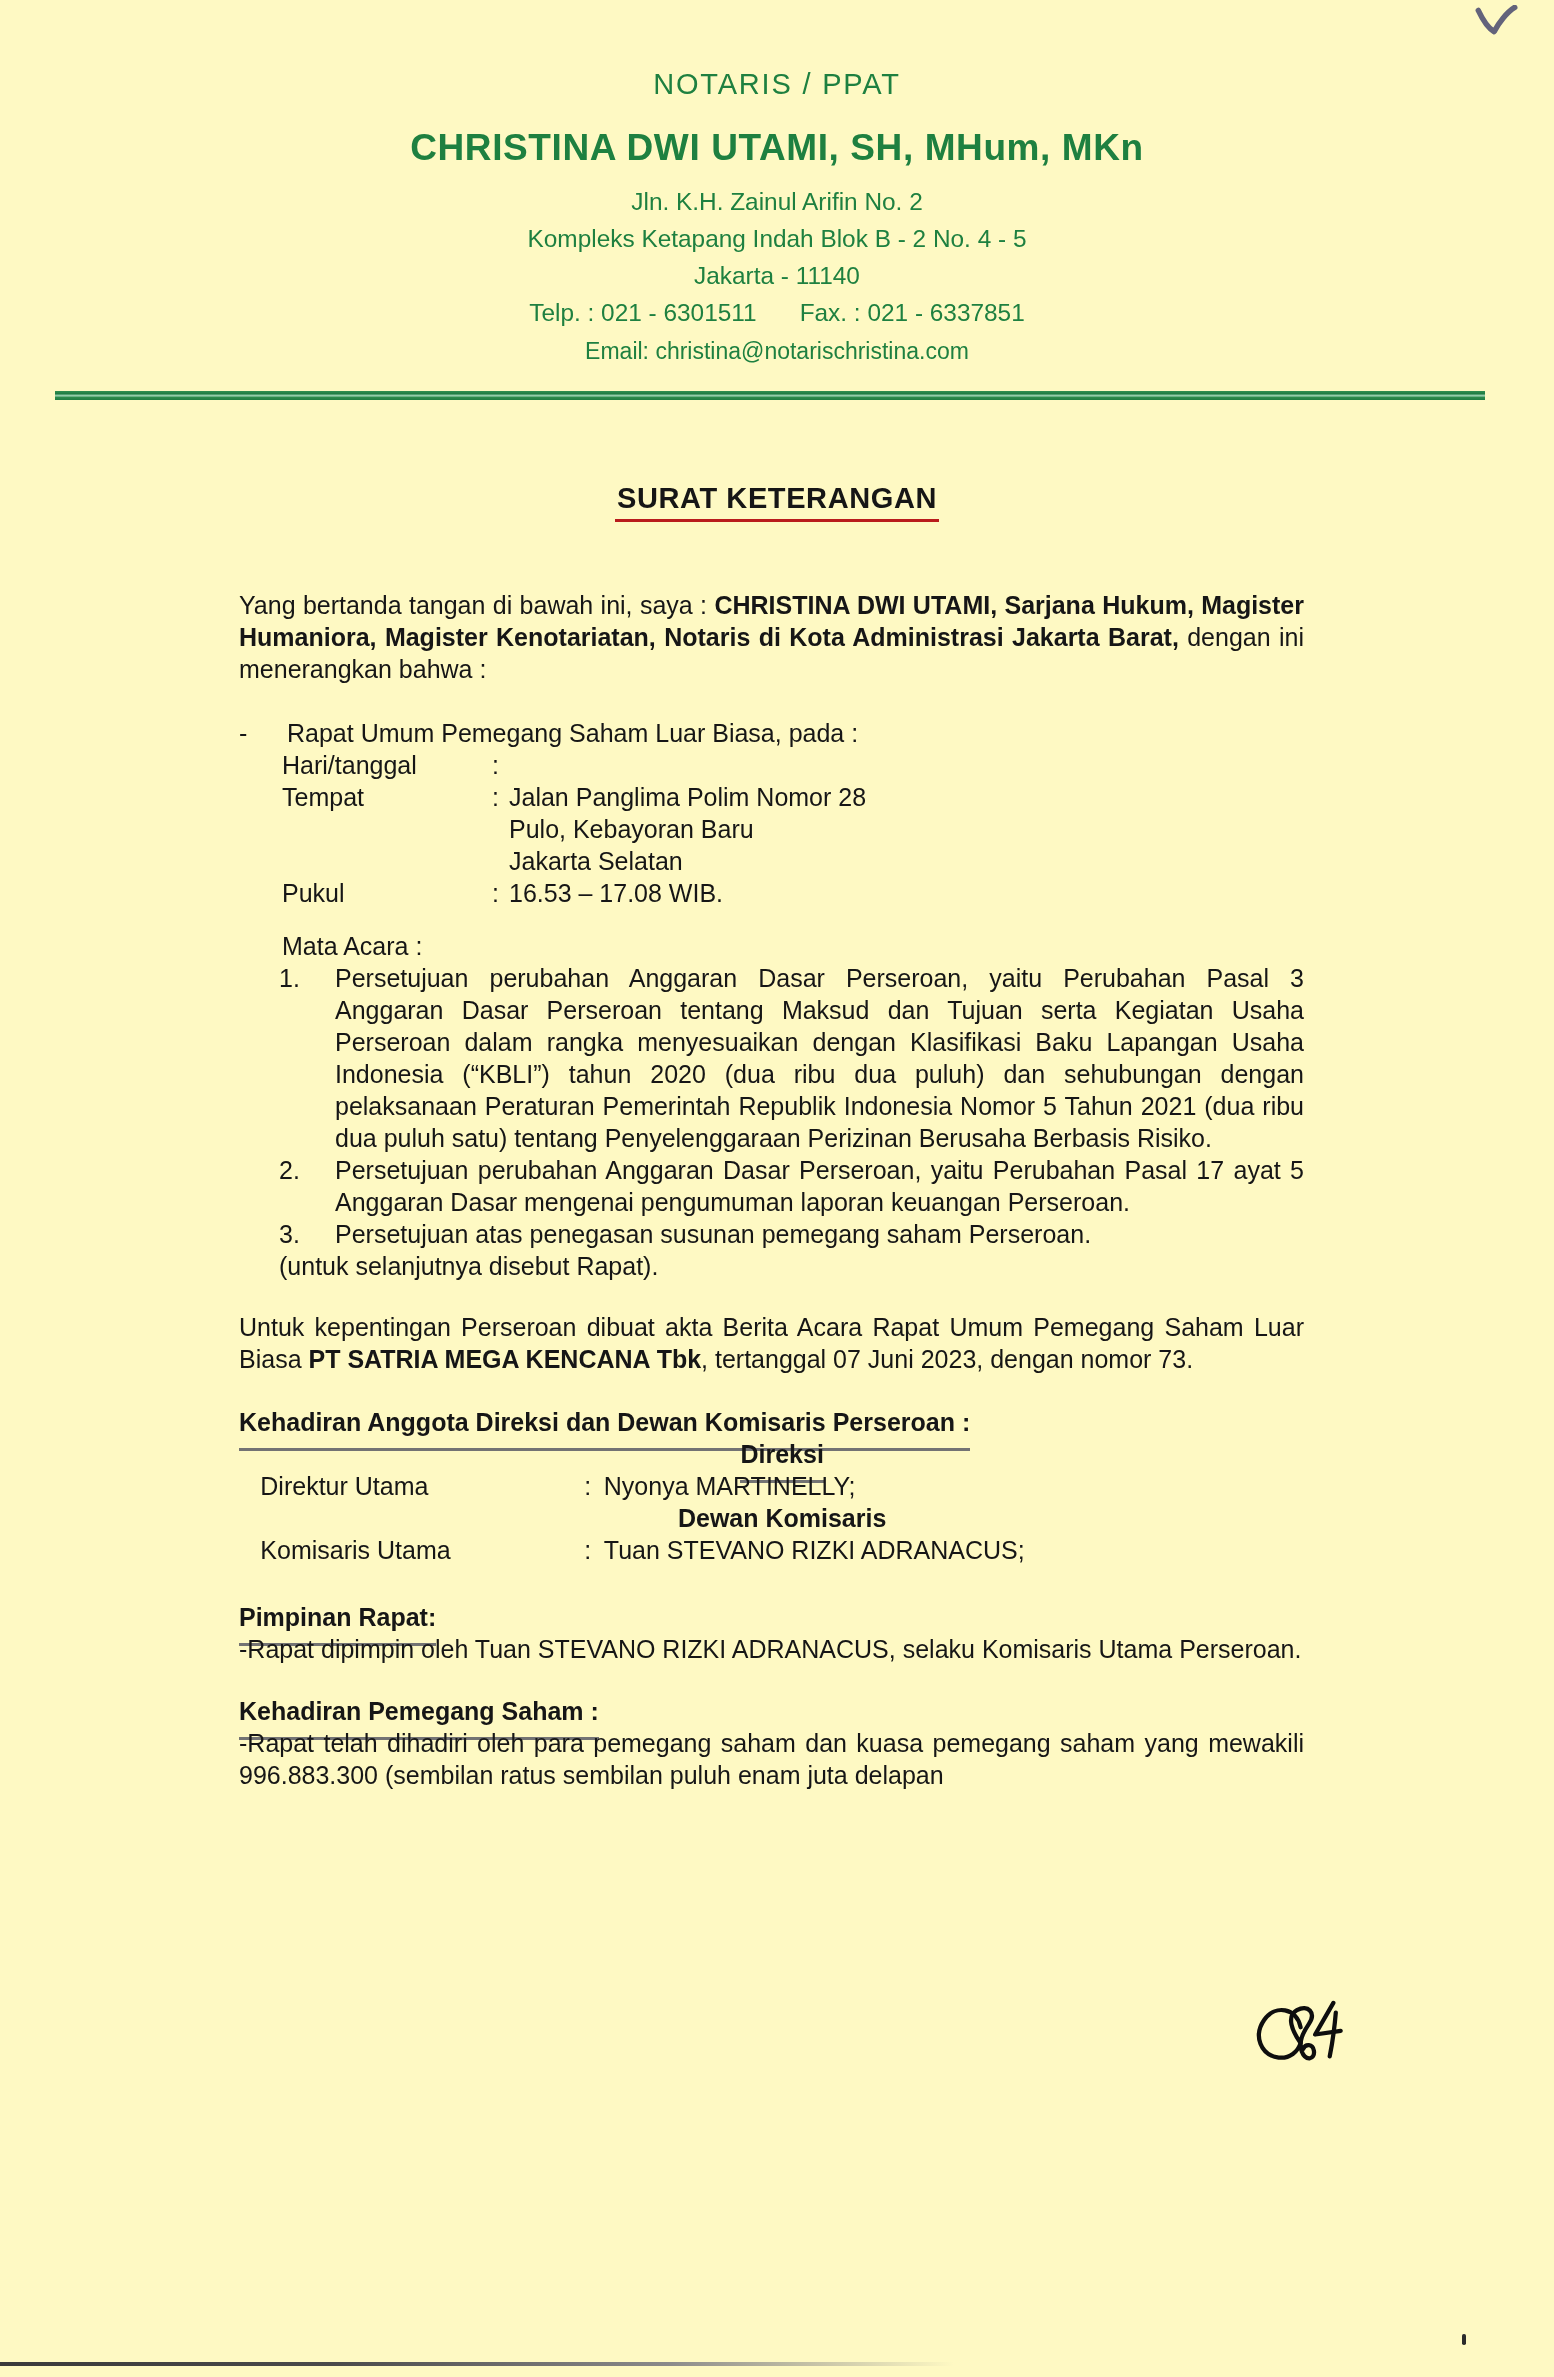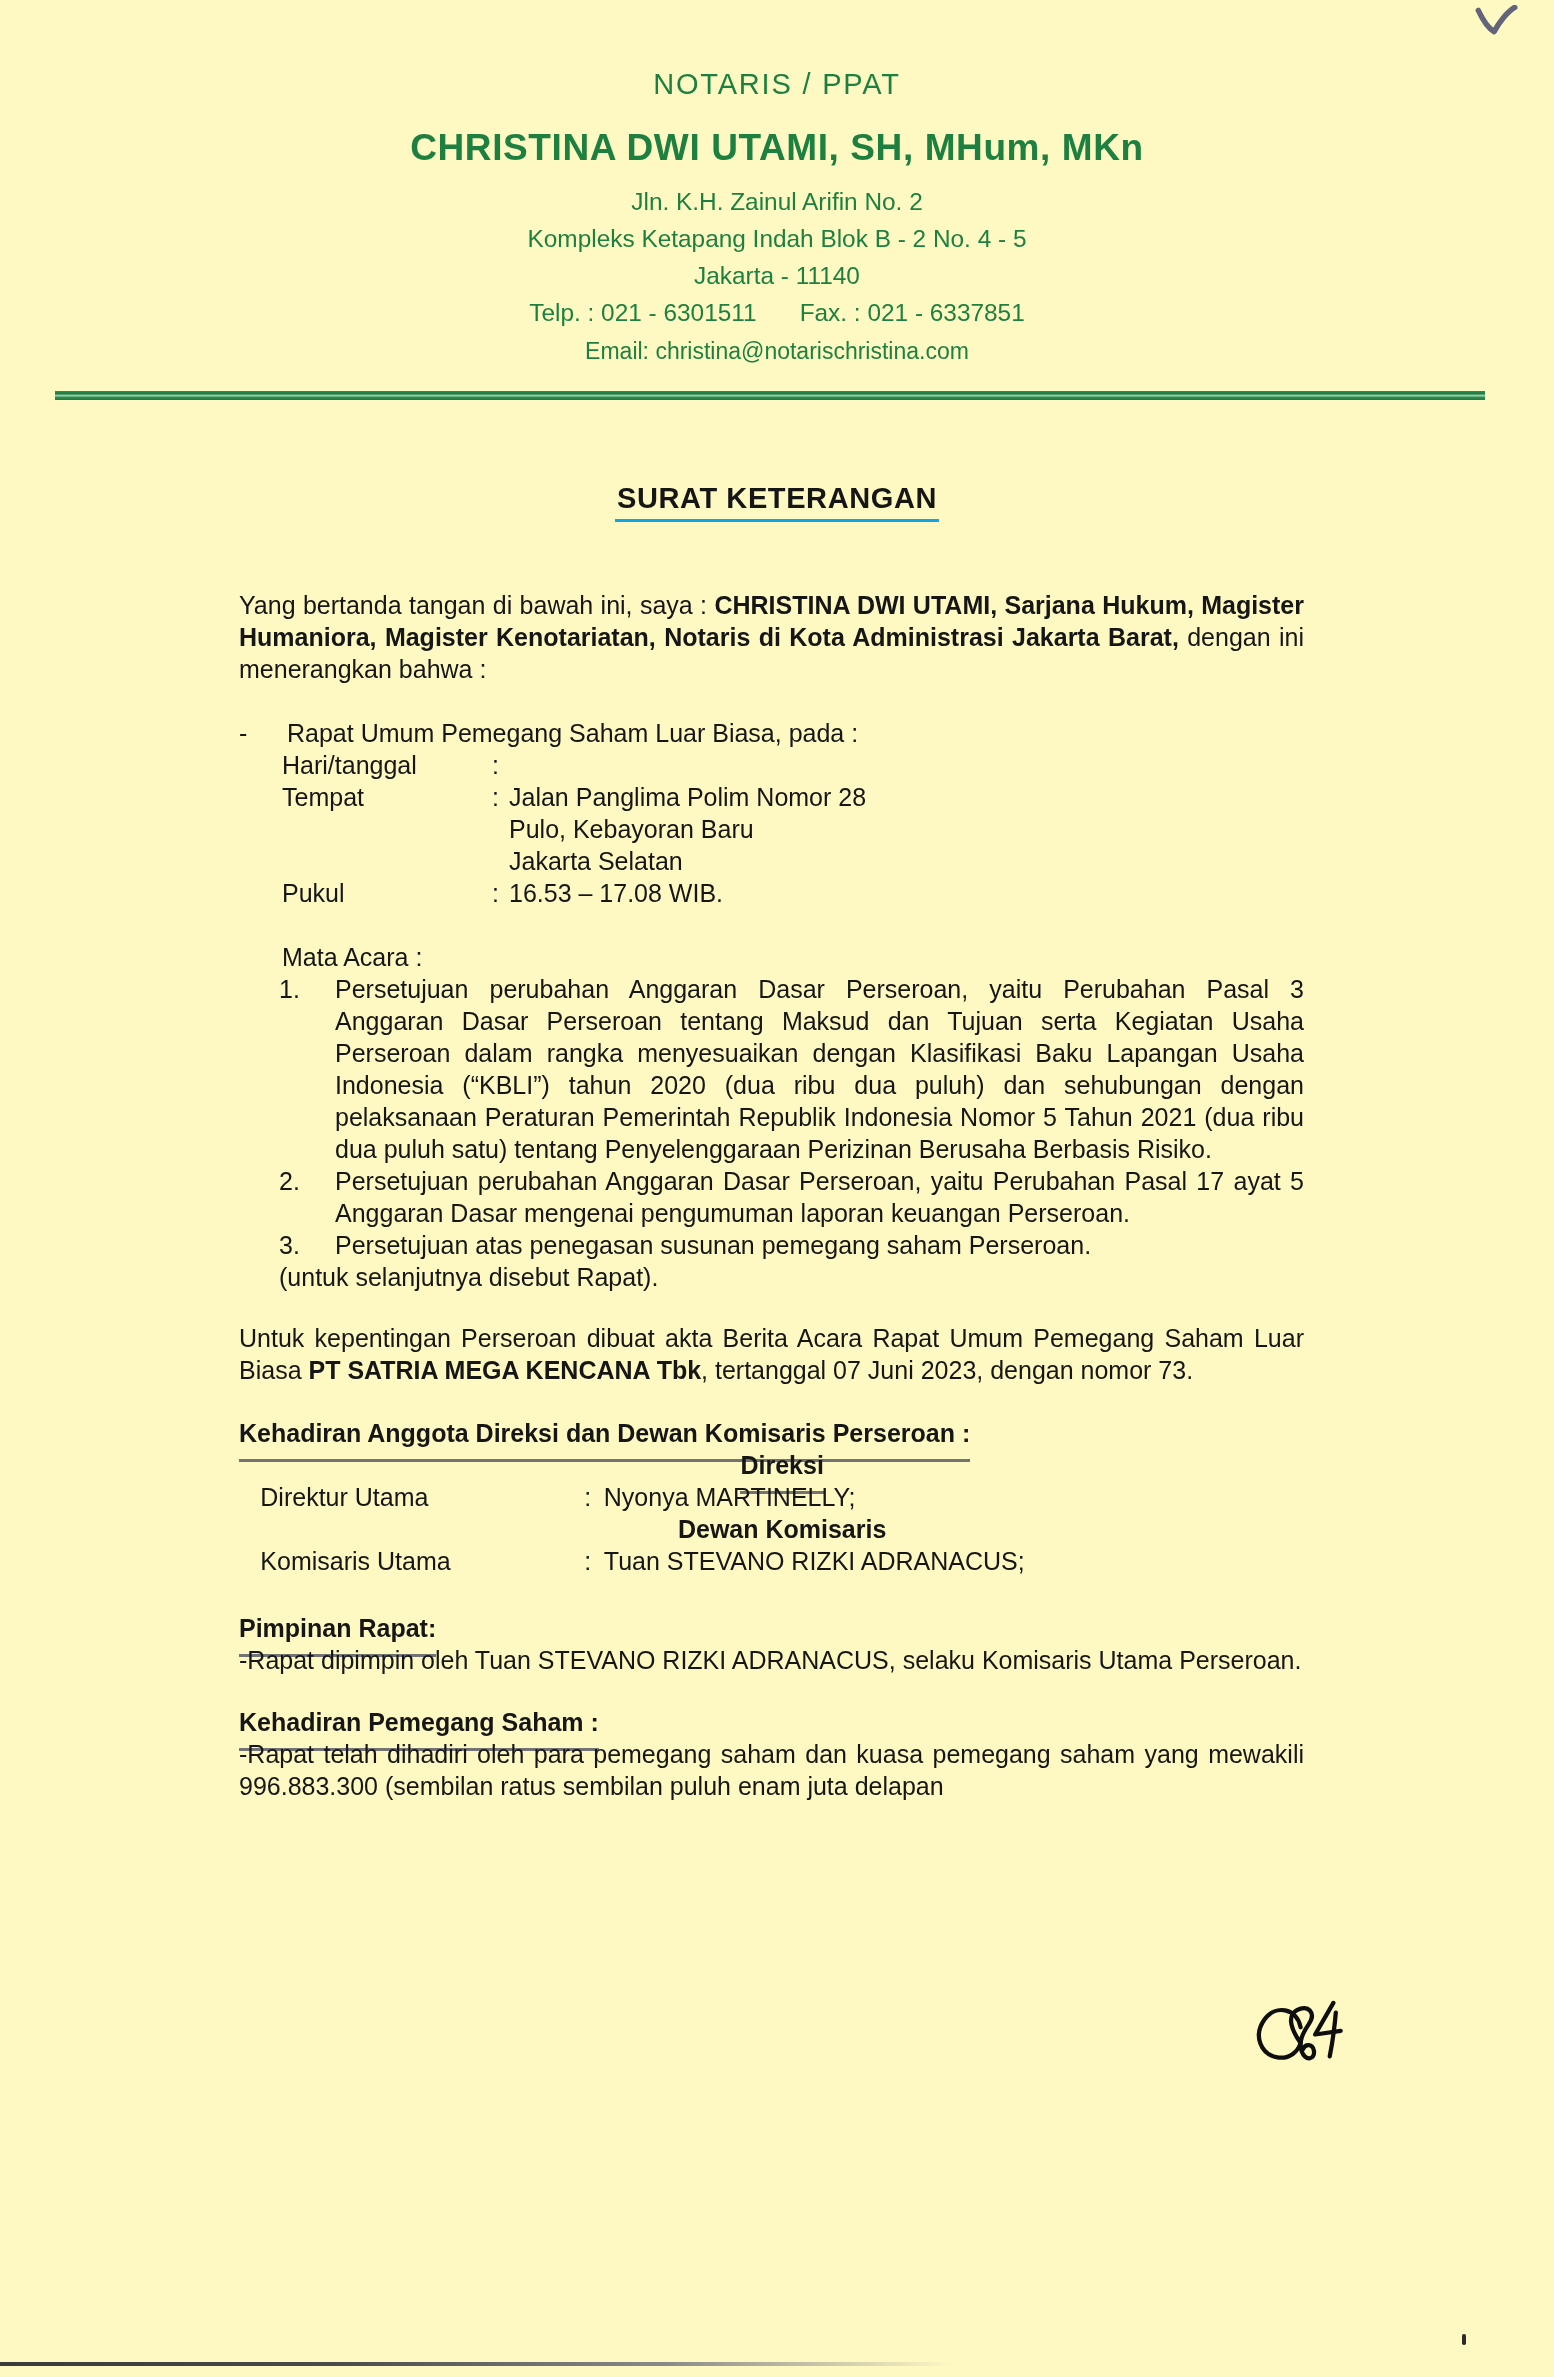--- a/index.html
+++ b/index.html
@@ -23,39 +23,39 @@
   .lh-email{font-size:23px;line-height:38px;}
   .rule{
     margin:21px 0 0 55px;
     width:1430px;height:9.1px;
     background:linear-gradient(180deg,#2f8f52 0%,#1f7c42 30%,#9fd4b4 52%,#2b8a4c 72%,#1f7c42 100%);
   }
   
   .doc-head{margin-top:82px;text-align:center;}
   .doc-title{
     display:inline-block;font-size:29px;font-weight:bold;letter-spacing:0.6px;
-    border-bottom:3px solid #0ea5e9;padding:0 2.4px 4.3px 2.4px;
+    border-bottom:3px solid #b91c1c;padding:0 2.4px 4.3px 2.4px;
   }
   .doc-no{font-size:27.4px;font-weight:bold;margin-top:6.1px;}
   
   .content{
     margin:67px 250px 0 239px;
     font-size:25px;line-height:32px;
   }
   .j{text-align:justify;}
   .b{font-weight:bold;}
   .para{margin:0 0 32px 0;}
   .np{margin-bottom:0;}
   .dash-item{display:flex;}
   .dash{width:48px;flex:none;padding-left:0;}
   .detail-row{display:flex;padding-left:43px;}
   .d-label{width:210px;flex:none;}
   .d-sep{width:17px;flex:none;}
   .d-val{flex:1;}
-  .agenda-heading{margin-top:32px;padding-left:43px;}
+  .agenda-heading{margin-top:21px;padding-left:43px;}
   .agenda-item{display:flex;padding-left:40px;}
   .num{width:56px;flex:none;}
   .item-text{flex:1;text-align:justify;}
   .closing{padding-left:40px;}
   .para-akta{margin-top:29px;}
   .section-heading{font-weight:bold;margin-top:30.5px;}
   .section-heading .u,.sub-label .u{border-bottom:3px solid #737373;padding-bottom:12px;}
   .sub-label{padding-left:21.3px;font-weight:bold;text-align:center;}
   .sub-label.plain{font-weight:bold;}
   .att-row{display:flex;padding-left:21.3px;}

